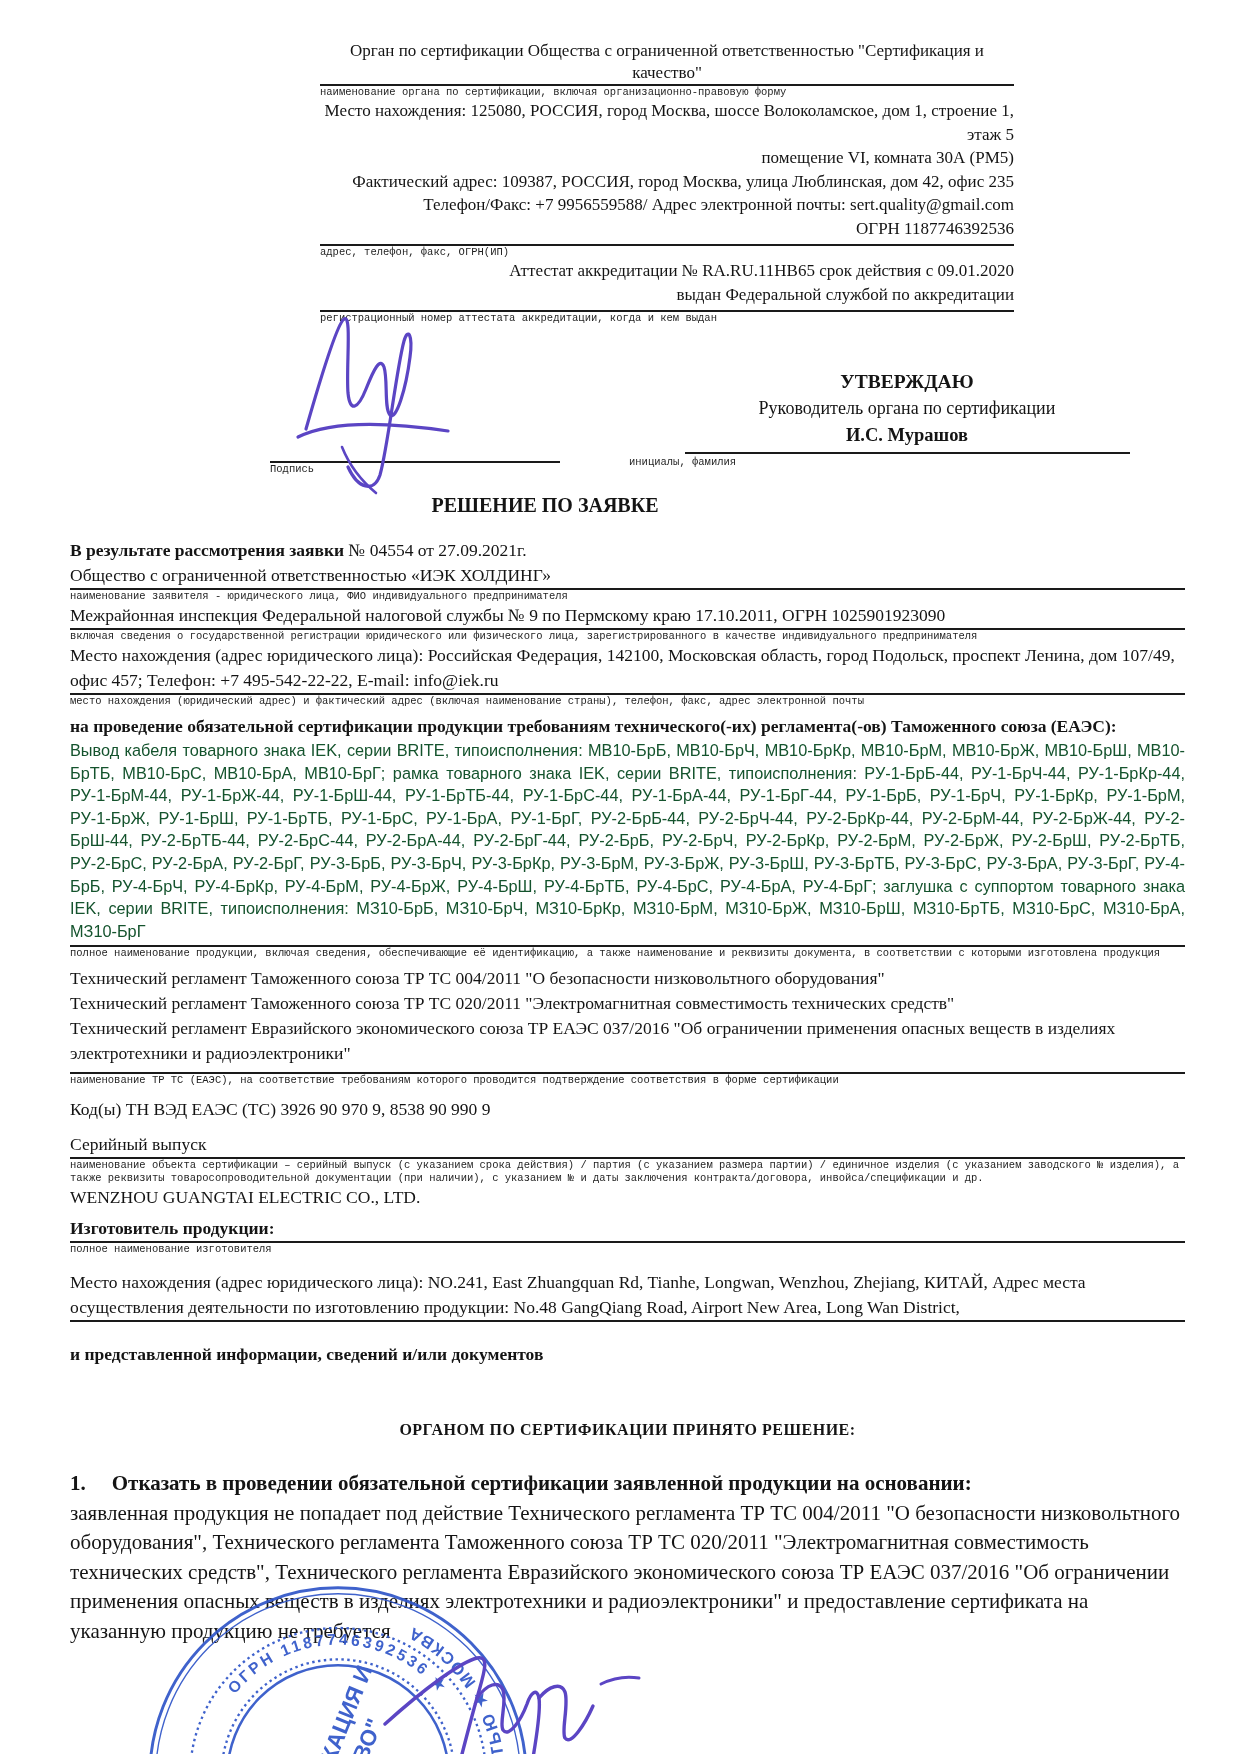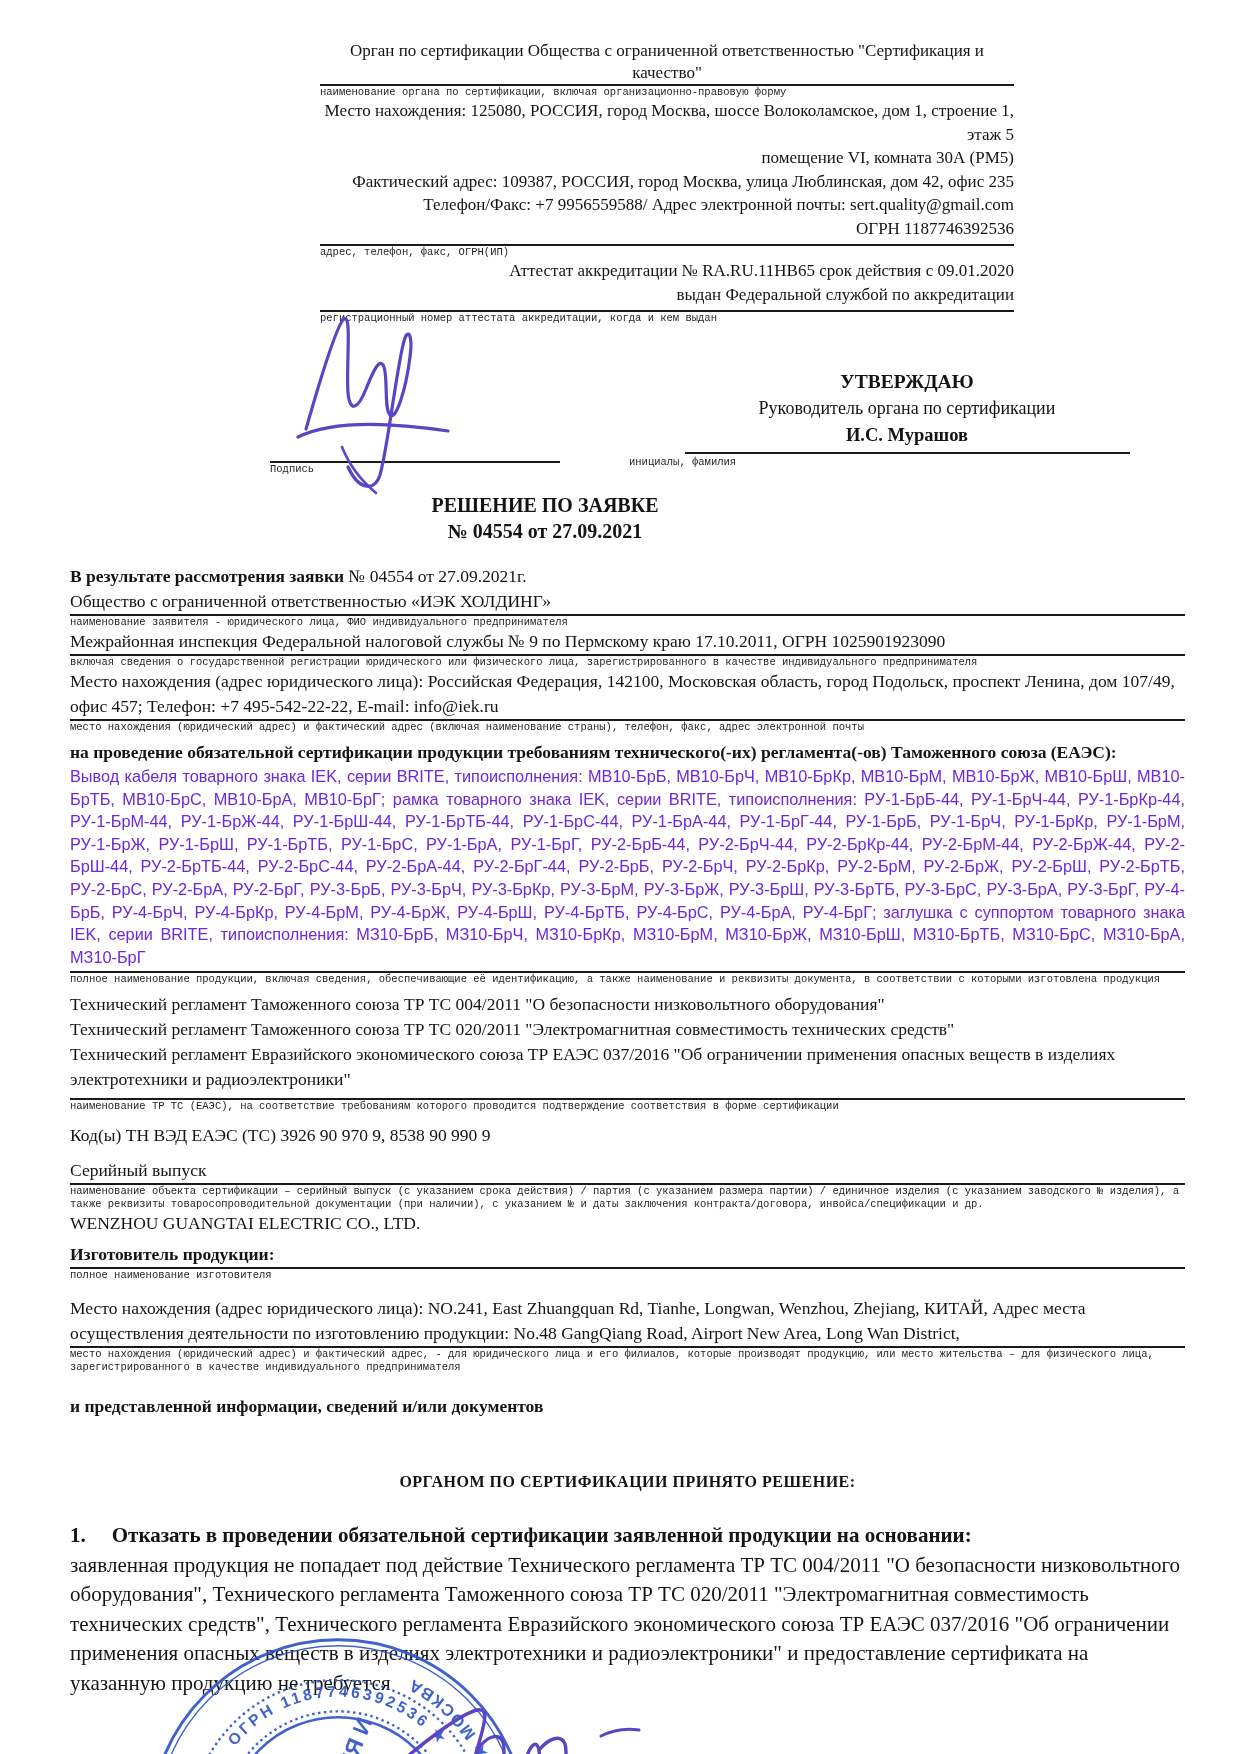--- a/index.html
+++ b/index.html
@@ -23,21 +23,21 @@
   .appr-1{font-weight:bold;font-size:19.5px;line-height:26px;}
   .appr-2{font-size:18px;line-height:27px;}
   .appr-3{font-weight:bold;font-size:18.5px;line-height:27px;}
   .appr-rule{width:445px;margin:3px auto 2px auto;}
   
   .doc-title{width:950px;text-align:center;margin-top:16px;font-weight:bold;font-size:20px;line-height:26px;}
   
   .row{font-size:17.5px;line-height:25px;}
   .mt6{margin-top:6px;} .mt10{margin-top:10px;} .mt14{margin-top:14px;} .mt20{margin-top:20px;}
   .b{font-weight:bold;}
-  .products{font-family:"Liberation Sans","DejaVu Sans",sans-serif;font-size:16.3px;line-height:22.6px;text-align:justify;color:#6d28d9;}
+  .products{font-family:"Liberation Sans","DejaVu Sans",sans-serif;font-size:16.3px;line-height:22.6px;text-align:justify;color:#14532d;}
   .just{text-align:left;}
   
   .dec-head{text-align:center;font-weight:bold;font-size:16px;letter-spacing:.5px;margin-top:54px;}
   .dec-item{margin-top:30px;font-size:21px;line-height:29.5px;}
   .dec-num{font-weight:bold;margin-right:26px;}
   
   .footer{position:relative;height:300px;margin-top:52px;}
   .stamp{position:absolute;left:72px;top:-118px;z-index:2;opacity:.92;}
   .sig2-svg{position:absolute;left:295px;top:-70px;z-index:4;}
   .ink{stroke:#5b45c4;fill:none;stroke-linecap:round;}
@@ -79,21 +79,20 @@
         <div class="appr-1">УТВЕРЖДАЮ</div>
         <div class="appr-2">Руководитель органа по сертификации</div>
         <div class="appr-3">И.С. Мурашов</div>
         <div class="rule appr-rule"></div>
         <div class="cap">инициалы, фамилия</div>
       </div>
     </div>
 
     <div class="doc-title">
       <div>РЕШЕНИЕ ПО ЗАЯВКЕ</div>
-      <div>№ 04554 от 27.09.2021</div>
     </div>
 
     <div class="row mt20">
       <span class="b">В результате рассмотрения заявки</span><span> № 04554 от 27.09.2021г.</span>
     </div>
 
     <div class="row">Общество с ограниченной ответственностью «ИЭК ХОЛДИНГ»</div>
     <div class="rule"></div>
     <div class="cap">наименование заявителя - юридического лица, ФИО индивидуального предпринимателя</div>
 
@@ -122,21 +121,20 @@
     <div class="rule"></div>
     <div class="cap">наименование объекта сертификации – серийный выпуск (с указанием срока действия) / партия (с указанием размера партии) / единичное изделия (с указанием заводского № изделия), а также реквизиты товаросопроводительной документации (при наличии), с указанием № и даты заключения контракта/договора, инвойса/спецификации и др.</div>
 
     <div class="row">WENZHOU GUANGTAI ELECTRIC CO., LTD.</div>
     <div class="row b mt6">Изготовитель продукции:</div>
     <div class="rule"></div>
     <div class="cap">полное наименование изготовителя</div>
 
     <div class="row mt14">Место нахождения (адрес юридического лица):  NO.241, East Zhuangquan Rd, Tianhe, Longwan, Wenzhou, Zhejiang, КИТАЙ, Адрес места осуществления деятельности по изготовлению продукции: No.48 GangQiang Road, Airport New Area, Long Wan District,</div>
     <div class="rule"></div>
-    <div class="cap">место нахождения (юридический адрес) и фактический адрес, - для юридического лица и его филиалов, которые производят продукцию, или место жительства – для физического лица, зарегистрированного в качестве индивидуального предпринимателя</div>
 
     <div class="row b mt20">и представленной информации, сведений и/или документов</div>
 
     <div class="dec-head">ОРГАНОМ ПО СЕРТИФИКАЦИИ ПРИНЯТО РЕШЕНИЕ:</div>
     <div class="dec-item">
       <span class="dec-num">1.</span><span class="b">Отказать в проведении обязательной сертификации заявленной продукции на основании:</span>
       <div class="just">заявленная продукция не попадает под действие Технического регламента ТР ТС 004/2011 "О безопасности низковольтного оборудования", Технического регламента Таможенного союза ТР ТС 020/2011 "Электромагнитная совместимость технических средств", Технического регламента Евразийского экономического союза ТР ЕАЭС 037/2016 "Об ограничении применения опасных веществ в изделиях электротехники и радиоэлектроники" и предоставление сертификата на указанную продукцию не требуется</div>
     </div>
 
     <div class="footer">

